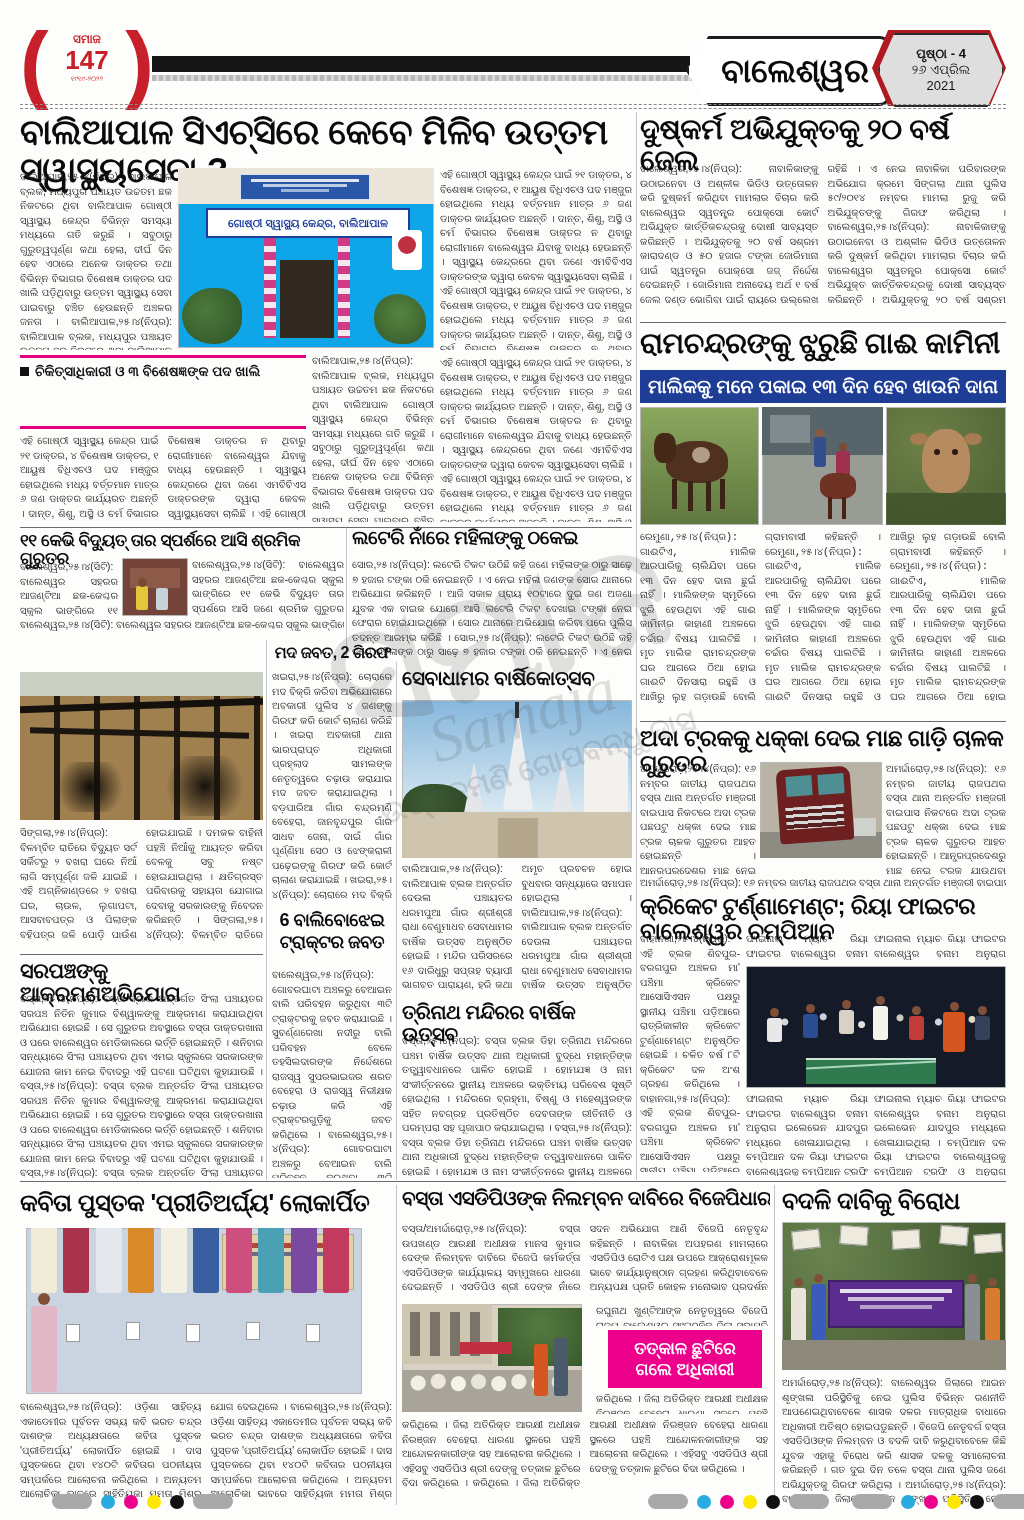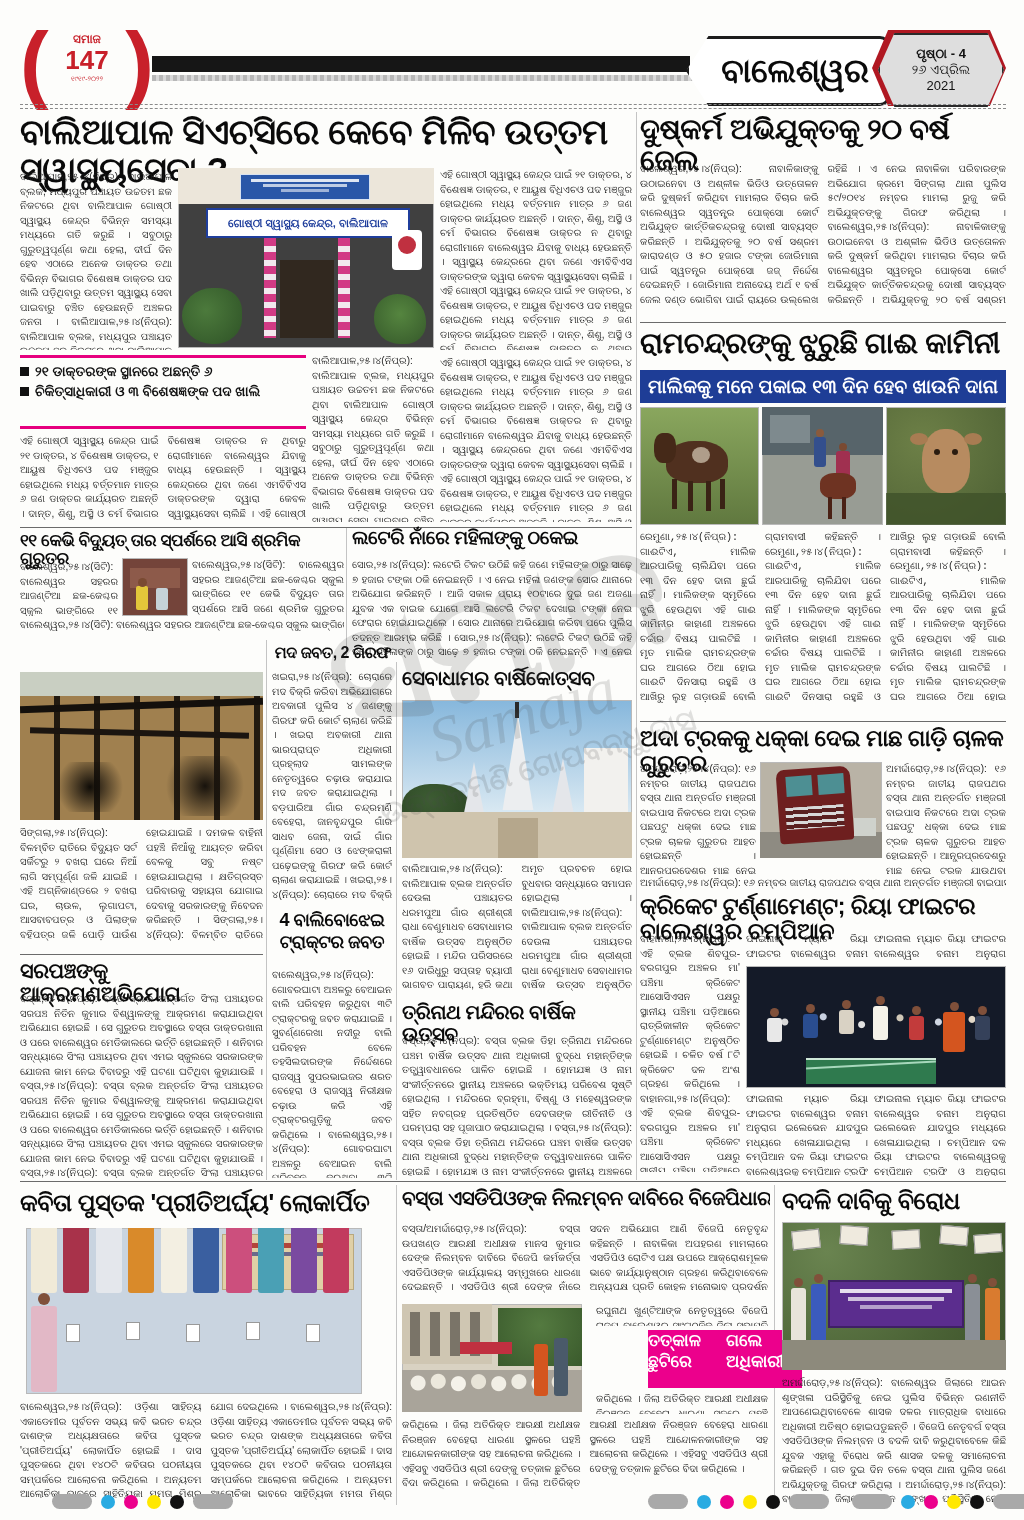--- a/index.html
+++ b/index.html
@@ -60,21 +60,21 @@
   <div class="wm" style="left:200px;top:560px;width:620px;">
     <div style="font-size:150px;font-weight:bold;line-height:1;">ସମାଜ</div>
     <div style="font-size:64px;font-family:'Liberation Serif','DejaVu Serif',serif;font-style:italic;margin-top:-30px;">Samaja</div>
     <div style="font-size:30px;font-weight:bold;">ଉତ୍କଳମଣି ଗୋପବନ୍ଧୁ ଦାସ</div>
   </div>
 
   <div class="abs hl" style="left:20px;top:113px;width:612px;height:52px;font-size:35px;">ବାଲିଆପାଳ ସିଏଚ୍‌ସିରେ କେବେ ମିଳିବ ଉତ୍ତମ ସ୍ୱାସ୍ଥ୍ୟସେବା ?</div>
 
   <div class="abs body-txt" style="left:20px;top:170px;width:152px;height:180px;">ବାଲିଆପାଳ,୨୫।୪(ନିପ୍ର): ବାଲିଆପାଳ ବ୍ଲକ, ମଧ୍ୟପୁର ପଞ୍ଚାୟତ ଉଚ୍ଚତମ ଛକ ନିକଟରେ ଥିବା ବାଲିଆପାଳ ଗୋଷ୍ଠୀ ସ୍ୱାସ୍ଥ୍ୟ କେନ୍ଦ୍ର ବିଭିନ୍ନ ସମସ୍ୟା ମଧ୍ୟରେ ଗତି କରୁଛି । ସବୁଠାରୁ ଗୁରୁତ୍ୱପୂର୍ଣ୍ଣ କଥା ହେଲା, ଦୀର୍ଘ ଦିନ ହେବ ଏଠାରେ ଅନେକ ଡାକ୍ତର ତଥା ବିଭିନ୍ନ ବିଭାଗର ବିଶେଷଜ୍ଞ ଡାକ୍ତର ପଦ ଖାଲି ପଡ଼ିଥିବାରୁ ଉତ୍ତମ ସ୍ୱାସ୍ଥ୍ୟ ସେବା ପାଇବାରୁ ବଞ୍ଚିତ ହେଉଛନ୍ତି ଅଞ୍ଚଳର ଜନତା । ବାଲିଆପାଳ,୨୫।୪(ନିପ୍ର): ବାଲିଆପାଳ ବ୍ଲକ, ମଧ୍ୟପୁର ପଞ୍ଚାୟତ ଉଚ୍ଚତମ ଛକ ନିକଟରେ ଥିବା ବାଲିଆପାଳ ଗୋଷ୍ଠୀ ସ୍ୱାସ୍ଥ୍ୟ କେନ୍ଦ୍ର ବିଭିନ୍ନ ସମସ୍ୟା ମଧ୍ୟରେ ଗତି କରୁଛି । ସବୁଠାରୁ ଗୁରୁତ୍ୱପୂର୍ଣ୍ଣ କଥା ହେଲା, ଦୀର୍ଘ ଦିନ ହେବ ଏଠାରେ ଅନେକ ଡାକ୍ତର ତଥା ବିଭିନ୍ନ ବିଭାଗର ବିଶେଷଜ୍ଞ ଡାକ୍ତର ପଦ ଖାଲି ପଡ଼ିଥିବାରୁ ଉତ୍ତମ ସ୍ୱାସ୍ଥ୍ୟ ସେବା ପାଇବାରୁ ବଞ୍ଚିତ ହେଉଛନ୍ତି ଅଞ୍ଚଳର ଜନତା ।</div>
 
-  <div class="ph" style="left:178px;top:168px;width:256px;height:180px;background:#404040;">
+  <div class="ph" style="left:178px;top:168px;width:256px;height:180px;background:#0ea5e9;">
     <div class="abs" style="left:0;top:0;width:100%;height:36px;background:#ece6da;"></div>
     <div class="abs" style="left:62px;top:6px;width:128px;height:24px;background:#2a57a8;border:1px solid #d8e2f0;">
       <div style="margin:4px 10px 2px;height:3px;background:rgba(255,255,255,.85);"></div>
       <div style="margin:0 22px 2px;height:3px;background:rgba(255,255,255,.7);"></div>
       <div style="margin:0 40px;height:3px;background:rgba(255,255,255,.55);"></div>
     </div>
     <div class="abs" style="left:28px;top:40px;width:200px;height:26px;background:#fff;border:2px solid #1f3e9c;display:flex;align-items:center;justify-content:center;">
       <span style="font-size:11px;font-weight:bold;color:#1f3e9c;white-space:nowrap;">ଗୋଷ୍ଠୀ ସ୍ୱାସ୍ଥ୍ୟ କେନ୍ଦ୍ର, ବାଲିଆପାଳ</span>
     </div>
     <div class="abs" style="left:102px;top:92px;width:54px;height:78px;background:#31281f;"></div>
@@ -83,21 +83,20 @@
     <div class="abs" style="left:4px;top:120px;width:60px;height:56px;background:radial-gradient(circle at 40% 40%,#4c7a3c,#2e5226);border-radius:50% 40% 45% 50%;"></div>
     <div class="abs" style="left:196px;top:126px;width:52px;height:50px;background:radial-gradient(circle at 50% 40%,#55853f,#35582a);border-radius:45% 55% 40% 50%;"></div>
     <div class="abs" style="left:214px;top:62px;width:30px;height:40px;background:#fff;border-radius:4px;"></div>
     <div class="abs" style="left:220px;top:68px;width:18px;height:18px;background:#c03040;border-radius:50%;"></div>
   </div>
 
   <div class="abs body-txt" style="left:440px;top:168px;width:192px;height:182px;">ଏହି ଗୋଷ୍ଠୀ ସ୍ୱାସ୍ଥ୍ୟ କେନ୍ଦ୍ର ପାଇଁ ୨୧ ଡାକ୍ତର, ୪ ବିଶେଷଜ୍ଞ ଡାକ୍ତର, ୧ ଆୟୁଷ ବିଧିଏଚଓ ପଦ ମଞ୍ଜୁର ହୋଇଥିଲେ ମଧ୍ୟ ବର୍ତ୍ତମାନ ମାତ୍ର ୬ ଜଣ ଡାକ୍ତର କାର୍ଯ୍ୟରତ ଅଛନ୍ତି । ଦାନ୍ତ, ଶିଶୁ, ଅସ୍ଥି ଓ ଚର୍ମ ବିଭାଗର ବିଶେଷଜ୍ଞ ଡାକ୍ତର ନ ଥିବାରୁ ରୋଗୀମାନେ ବାଲେଶ୍ୱର ଯିବାକୁ ବାଧ୍ୟ ହେଉଛନ୍ତି । ସ୍ୱାସ୍ଥ୍ୟ କେନ୍ଦ୍ରରେ ଥିବା ଜଣେ ଏମବିବିଏସ ଡାକ୍ତରଙ୍କ ଦ୍ୱାରା କେବଳ ସ୍ୱାସ୍ଥ୍ୟସେବା ଚାଲିଛି । ଏହି ଗୋଷ୍ଠୀ ସ୍ୱାସ୍ଥ୍ୟ କେନ୍ଦ୍ର ପାଇଁ ୨୧ ଡାକ୍ତର, ୪ ବିଶେଷଜ୍ଞ ଡାକ୍ତର, ୧ ଆୟୁଷ ବିଧିଏଚଓ ପଦ ମଞ୍ଜୁର ହୋଇଥିଲେ ମଧ୍ୟ ବର୍ତ୍ତମାନ ମାତ୍ର ୬ ଜଣ ଡାକ୍ତର କାର୍ଯ୍ୟରତ ଅଛନ୍ତି । ଦାନ୍ତ, ଶିଶୁ, ଅସ୍ଥି ଓ ଚର୍ମ ବିଭାଗର ବିଶେଷଜ୍ଞ ଡାକ୍ତର ନ ଥିବାରୁ ରୋଗୀମାନେ ବାଲେଶ୍ୱର ଯିବାକୁ ବାଧ୍ୟ ହେଉଛନ୍ତି । ସ୍ୱାସ୍ଥ୍ୟ କେନ୍ଦ୍ରରେ ଥିବା ଜଣେ ଏମବିବିଏସ ଡାକ୍ତରଙ୍କ ଦ୍ୱାରା କେବଳ ସ୍ୱାସ୍ଥ୍ୟସେବା ଚାଲିଛି ।</div>
 
   <div class="abs pinkrule" style="left:20px;top:355px;width:286px;"></div>
   <div class="abs" style="left:20px;top:362px;width:310px;height:60px;">
-    <div class="bullet-row"><span class="sq"></span><span>୨୧ ଡାକ୍ତରଙ୍କ ସ୍ଥାନରେ ଅଛନ୍ତି ୬</span></div>
     <div class="bullet-row"><span class="sq"></span><span>ଚିକିତ୍ସାଧିକାରୀ ଓ ୩ ବିଶେଷଜ୍ଞଙ୍କ ପଦ ଖାଲି</span></div>
   </div>
   <div class="abs pinkrule" style="left:20px;top:426px;width:286px;"></div>
 
   <div class="abs body-txt col2" style="left:20px;top:434px;width:286px;height:88px;">ଏହି ଗୋଷ୍ଠୀ ସ୍ୱାସ୍ଥ୍ୟ କେନ୍ଦ୍ର ପାଇଁ ୨୧ ଡାକ୍ତର, ୪ ବିଶେଷଜ୍ଞ ଡାକ୍ତର, ୧ ଆୟୁଷ ବିଧିଏଚଓ ପଦ ମଞ୍ଜୁର ହୋଇଥିଲେ ମଧ୍ୟ ବର୍ତ୍ତମାନ ମାତ୍ର ୬ ଜଣ ଡାକ୍ତର କାର୍ଯ୍ୟରତ ଅଛନ୍ତି । ଦାନ୍ତ, ଶିଶୁ, ଅସ୍ଥି ଓ ଚର୍ମ ବିଭାଗର ବିଶେଷଜ୍ଞ ଡାକ୍ତର ନ ଥିବାରୁ ରୋଗୀମାନେ ବାଲେଶ୍ୱର ଯିବାକୁ ବାଧ୍ୟ ହେଉଛନ୍ତି । ସ୍ୱାସ୍ଥ୍ୟ କେନ୍ଦ୍ରରେ ଥିବା ଜଣେ ଏମବିବିଏସ ଡାକ୍ତରଙ୍କ ଦ୍ୱାରା କେବଳ ସ୍ୱାସ୍ଥ୍ୟସେବା ଚାଲିଛି । ଏହି ଗୋଷ୍ଠୀ ସ୍ୱାସ୍ଥ୍ୟ କେନ୍ଦ୍ର ପାଇଁ ୨୧ ଡାକ୍ତର, ୪ ବିଶେଷଜ୍ଞ ଡାକ୍ତର, ୧ ଆୟୁଷ ବିଧିଏଚଓ ପଦ ମଞ୍ଜୁର ହୋଇଥିଲେ ମଧ୍ୟ ବର୍ତ୍ତମାନ ମାତ୍ର ୬ ଜଣ ଡାକ୍ତର କାର୍ଯ୍ୟରତ ଅଛନ୍ତି । ଦାନ୍ତ, ଶିଶୁ, ଅସ୍ଥି ଓ ଚର୍ମ ବିଭାଗର ବିଶେଷଜ୍ଞ ଡାକ୍ତର ନ ଥିବାରୁ ରୋଗୀମାନେ ବାଲେଶ୍ୱର ଯିବାକୁ ବାଧ୍ୟ ହେଉଛନ୍ତି । ସ୍ୱାସ୍ଥ୍ୟ କେନ୍ଦ୍ରରେ ଥିବା ଜଣେ ଏମବିବିଏସ ଡାକ୍ତରଙ୍କ ଦ୍ୱାରା କେବଳ ସ୍ୱାସ୍ଥ୍ୟସେବା ଚାଲିଛି ।</div>
   <div class="abs body-txt" style="left:312px;top:354px;width:122px;height:168px;">ବାଲିଆପାଳ,୨୫।୪(ନିପ୍ର): ବାଲିଆପାଳ ବ୍ଲକ, ମଧ୍ୟପୁର ପଞ୍ଚାୟତ ଉଚ୍ଚତମ ଛକ ନିକଟରେ ଥିବା ବାଲିଆପାଳ ଗୋଷ୍ଠୀ ସ୍ୱାସ୍ଥ୍ୟ କେନ୍ଦ୍ର ବିଭିନ୍ନ ସମସ୍ୟା ମଧ୍ୟରେ ଗତି କରୁଛି । ସବୁଠାରୁ ଗୁରୁତ୍ୱପୂର୍ଣ୍ଣ କଥା ହେଲା, ଦୀର୍ଘ ଦିନ ହେବ ଏଠାରେ ଅନେକ ଡାକ୍ତର ତଥା ବିଭିନ୍ନ ବିଭାଗର ବିଶେଷଜ୍ଞ ଡାକ୍ତର ପଦ ଖାଲି ପଡ଼ିଥିବାରୁ ଉତ୍ତମ ସ୍ୱାସ୍ଥ୍ୟ ସେବା ପାଇବାରୁ ବଞ୍ଚିତ ହେଉଛନ୍ତି ଅଞ୍ଚଳର ଜନତା । ବାଲିଆପାଳ,୨୫।୪(ନିପ୍ର): ବାଲିଆପାଳ ବ୍ଲକ, ମଧ୍ୟପୁର ପଞ୍ଚାୟତ ଉଚ୍ଚତମ ଛକ ନିକଟରେ ଥିବା ବାଲିଆପାଳ ଗୋଷ୍ଠୀ ସ୍ୱାସ୍ଥ୍ୟ କେନ୍ଦ୍ର ବିଭିନ୍ନ ସମସ୍ୟା ମଧ୍ୟରେ ଗତି କରୁଛି । ସବୁଠାରୁ ଗୁରୁତ୍ୱପୂର୍ଣ୍ଣ କଥା ହେଲା, ଦୀର୍ଘ ଦିନ ହେବ ଏଠାରେ ଅନେକ ଡାକ୍ତର ତଥା ବିଭିନ୍ନ ବିଭାଗର ବିଶେଷଜ୍ଞ ଡାକ୍ତର ପଦ ଖାଲି ପଡ଼ିଥିବାରୁ ଉତ୍ତମ ସ୍ୱାସ୍ଥ୍ୟ ସେବା ପାଇବାରୁ ବଞ୍ଚିତ ହେଉଛନ୍ତି ଅଞ୍ଚଳର ଜନତା ।</div>
   <div class="abs body-txt" style="left:440px;top:356px;width:192px;height:166px;">ଏହି ଗୋଷ୍ଠୀ ସ୍ୱାସ୍ଥ୍ୟ କେନ୍ଦ୍ର ପାଇଁ ୨୧ ଡାକ୍ତର, ୪ ବିଶେଷଜ୍ଞ ଡାକ୍ତର, ୧ ଆୟୁଷ ବିଧିଏଚଓ ପଦ ମଞ୍ଜୁର ହୋଇଥିଲେ ମଧ୍ୟ ବର୍ତ୍ତମାନ ମାତ୍ର ୬ ଜଣ ଡାକ୍ତର କାର୍ଯ୍ୟରତ ଅଛନ୍ତି । ଦାନ୍ତ, ଶିଶୁ, ଅସ୍ଥି ଓ ଚର୍ମ ବିଭାଗର ବିଶେଷଜ୍ଞ ଡାକ୍ତର ନ ଥିବାରୁ ରୋଗୀମାନେ ବାଲେଶ୍ୱର ଯିବାକୁ ବାଧ୍ୟ ହେଉଛନ୍ତି । ସ୍ୱାସ୍ଥ୍ୟ କେନ୍ଦ୍ରରେ ଥିବା ଜଣେ ଏମବିବିଏସ ଡାକ୍ତରଙ୍କ ଦ୍ୱାରା କେବଳ ସ୍ୱାସ୍ଥ୍ୟସେବା ଚାଲିଛି । ଏହି ଗୋଷ୍ଠୀ ସ୍ୱାସ୍ଥ୍ୟ କେନ୍ଦ୍ର ପାଇଁ ୨୧ ଡାକ୍ତର, ୪ ବିଶେଷଜ୍ଞ ଡାକ୍ତର, ୧ ଆୟୁଷ ବିଧିଏଚଓ ପଦ ମଞ୍ଜୁର ହୋଇଥିଲେ ମଧ୍ୟ ବର୍ତ୍ତମାନ ମାତ୍ର ୬ ଜଣ ଡାକ୍ତର କାର୍ଯ୍ୟରତ ଅଛନ୍ତି । ଦାନ୍ତ, ଶିଶୁ, ଅସ୍ଥି ଓ ଚର୍ମ ବିଭାଗର ବିଶେଷଜ୍ଞ ଡାକ୍ତର ନ ଥିବାରୁ ରୋଗୀମାନେ ବାଲେଶ୍ୱର ଯିବାକୁ ବାଧ୍ୟ ହେଉଛନ୍ତି । ସ୍ୱାସ୍ଥ୍ୟ କେନ୍ଦ୍ରରେ ଥିବା ଜଣେ ଏମବିବିଏସ ଡାକ୍ତରଙ୍କ ଦ୍ୱାରା କେବଳ ସ୍ୱାସ୍ଥ୍ୟସେବା ଚାଲିଛି ।</div>
 
   <div class="abs hrule" style="left:20px;top:527px;width:612px;"></div>
   <div class="abs vrule" style="left:636px;top:112px;height:1068px;"></div>
@@ -164,21 +163,21 @@
     <div class="abs" style="left:0;top:30px;width:100%;height:7px;background:#14100c;transform:rotate(-2deg);"></div>
     <div class="abs" style="left:10px;top:58px;width:90%;height:6px;background:#1b1510;transform:rotate(1.5deg);"></div>
     <div class="abs" style="left:30px;top:90px;width:80px;height:50px;background:radial-gradient(circle,#0f0c08,transparent 70%);"></div>
     <div class="abs" style="left:140px;top:84px;width:90px;height:60px;background:radial-gradient(circle,#17120c,transparent 72%);"></div>
   </div>
   <div class="abs body-txt col2" style="left:20px;top:826px;width:243px;height:124px;">ସିଙ୍ଗଲା,୨୫।୪(ନିପ୍ର): ବିଳମ୍ବିତ ରାତିରେ ବିଦ୍ୟୁତ ସର୍ଟ ସର୍କିଟରୁ ୨ ବଖରା ଘରେ ନିଆଁ ଲାଗି ସମ୍ପୂର୍ଣ୍ଣ ଜଳି ଯାଇଛି । ଏହି ଅଗ୍ନିକାଣ୍ଡରେ ୨ ବଖରା ଘର, ଚାଉଳ, ଲୁଗାପଟା, ଆସବାବପତ୍ର ଓ ପିଲାଙ୍କ ବହିପତ୍ର ଜଳି ପୋଡ଼ି ପାଉଁଶ ହୋଇଯାଇଛି । ଦମକଳ ବାହିନୀ ପହଞ୍ଚି ନିଆଁକୁ ଆୟତ୍ତ କରିବା ବେଳକୁ ସବୁ ନଷ୍ଟ ହୋଇଯାଇଥିଲା । କ୍ଷତିଗ୍ରସ୍ତ ପରିବାରକୁ ସହାୟତା ଯୋଗାଇ ଦେବାକୁ ସରକାରଙ୍କୁ ନିବେଦନ କରିଛନ୍ତି । ସିଙ୍ଗଲା,୨୫।୪(ନିପ୍ର): ବିଳମ୍ବିତ ରାତିରେ ବିଦ୍ୟୁତ ସର୍ଟ ସର୍କିଟରୁ ୨ ବଖରା ଘରେ ନିଆଁ ଲାଗି ସମ୍ପୂର୍ଣ୍ଣ ଜଳି ଯାଇଛି । ଏହି ଅଗ୍ନିକାଣ୍ଡରେ ୨ ବଖରା ଘର, ଚାଉଳ, ଲୁଗାପଟା, ଆସବାବପତ୍ର ଓ ପିଲାଙ୍କ ବହିପତ୍ର ଜଳି ପୋଡ଼ି ପାଉଁଶ ହୋଇଯାଇଛି । ଦମକଳ ବାହିନୀ ପହଞ୍ଚି ନିଆଁକୁ ଆୟତ୍ତ କରିବା ବେଳକୁ ସବୁ ନଷ୍ଟ ହୋଇଯାଇଥିଲା । କ୍ଷତିଗ୍ରସ୍ତ ପରିବାରକୁ ସହାୟତା ଯୋଗାଇ ଦେବାକୁ ସରକାରଙ୍କୁ ନିବେଦନ କରିଛନ୍ତି ।</div>
 
   <div class="abs vrule" style="left:266px;top:640px;height:540px;"></div>
   <div class="abs hl" style="left:272px;top:644px;width:122px;height:22px;font-size:16px;text-align:center;">ମଦ ଜବତ, 2 ଗିରଫ</div>
   <div class="abs body-txt" style="left:272px;top:670px;width:120px;height:232px;">ଖଇରା,୨୫।୪(ନିପ୍ର): ଚୋରାରେ ମଦ ବିକ୍ରି କରିବା ଅଭିଯୋଗରେ ଅବକାରୀ ପୁଲିସ ୪ ଜଣଙ୍କୁ ଗିରଫ କରି କୋର୍ଟ ଚାଲାଣ କରିଛି । ଖଇରା ଅବକାରୀ ଥାନା ଭାରପ୍ରାପ୍ତ ଅଧିକାରୀ ପ୍ରହ୍ଲାଦ ସାମଲଙ୍କ ନେତୃତ୍ୱରେ ଚଢ଼ାଉ କରାଯାଇ ମଦ ଜବତ କରାଯାଇଥିଲା । ବଡ଼ପାରିଆ ଗାଁର ଚନ୍ଦ୍ରମଣି ବେହେରା, ଜାନବୃନ୍ଦପୁର ଗାଁର ସାଧବ ଜେନା, ଦାଇଁ ଗାଁର ପୂର୍ଣ୍ଣିମା ସେଠ ଓ ଝେଙ୍କରାଳୀ ପଢ଼େଇଙ୍କୁ ଗିରଫ କରି କୋର୍ଟ ଚାଲାଣ କରାଯାଇଛି । ଖଇରା,୨୫।୪(ନିପ୍ର): ଚୋରାରେ ମଦ ବିକ୍ରି କରିବା ଅଭିଯୋଗରେ ଅବକାରୀ ପୁଲିସ ୪ ଜଣଙ୍କୁ ଗିରଫ କରି କୋର୍ଟ ଚାଲାଣ କରିଛି । ଖଇରା ଅବକାରୀ ଥାନା ଭାରପ୍ରାପ୍ତ ଅଧିକାରୀ ପ୍ରହ୍ଲାଦ ସାମଲଙ୍କ ନେତୃତ୍ୱରେ ଚଢ଼ାଉ କରାଯାଇ ମଦ ଜବତ କରାଯାଇଥିଲା । ବଡ଼ପାରିଆ ଗାଁର ଚନ୍ଦ୍ରମଣି ବେହେରା, ଜାନବୃନ୍ଦପୁର ଗାଁର ସାଧବ ଜେନା, ଦାଇଁ ଗାଁର ପୂର୍ଣ୍ଣିମା ସେଠ ଓ ଝେଙ୍କରାଳୀ ପଢ଼େଇଙ୍କୁ ଗିରଫ କରି କୋର୍ଟ ଚାଲାଣ କରାଯାଇଛି ।</div>
-  <div class="abs hl" style="left:272px;top:910px;width:120px;height:52px;font-size:18px;text-align:center;line-height:1.2;">4 ବାଲିବୋଝେଇ ଟ୍ରାକ୍ଟର ଜବତ</div>
+  <div class="abs hl" style="left:272px;top:910px;width:120px;height:52px;font-size:18px;text-align:center;line-height:1.2;">6 ବାଲିବୋଝେଇ ଟ୍ରାକ୍ଟର ଜବତ</div>
   <div class="abs body-txt" style="left:272px;top:968px;width:120px;height:210px;">ବାଲେଶ୍ୱର,୨୫।୪(ନିପ୍ର): ଗୋବରଘାଟା ଅଞ୍ଚଳରୁ ବେଆଇନ ବାଲି ପରିବହନ କରୁଥିବା ୩ଟି ଟ୍ରାକ୍ଟରକୁ ଜବତ କରାଯାଇଛି । ସୁବର୍ଣ୍ଣରେଖା ନଦୀରୁ ବାଲି ପରିବହନ ବେଳେ ତହସିଲଦାରଙ୍କ ନିର୍ଦ୍ଦେଶରେ ରାଜସ୍ୱ ସୁପରଭାଇଜର ଶରତ ବେହେରା ଓ ରାଜସ୍ୱ ନିରୀକ୍ଷକ ଚଢ଼ାଉ କରି ଏହି ଟ୍ରାକ୍ଟରଗୁଡ଼ିକୁ ଜବତ କରିଥିଲେ । ବାଲେଶ୍ୱର,୨୫।୪(ନିପ୍ର): ଗୋବରଘାଟା ଅଞ୍ଚଳରୁ ବେଆଇନ ବାଲି ପରିବହନ କରୁଥିବା ୩ଟି ଟ୍ରାକ୍ଟରକୁ ଜବତ କରାଯାଇଛି । ସୁବର୍ଣ୍ଣରେଖା ନଦୀରୁ ବାଲି ପରିବହନ ବେଳେ ତହସିଲଦାରଙ୍କ ନିର୍ଦ୍ଦେଶରେ ରାଜସ୍ୱ ସୁପରଭାଇଜର ଶରତ ବେହେରା ଓ ରାଜସ୍ୱ ନିରୀକ୍ଷକ ଚଢ଼ାଉ କରି ଏହି ଟ୍ରାକ୍ଟରଗୁଡ଼ିକୁ ଜବତ କରିଥିଲେ ।</div>
 
   <div class="abs vrule" style="left:396px;top:662px;height:518px;"></div>
   <div class="abs hl" style="left:402px;top:668px;width:232px;height:26px;font-size:20px;">ସେବାଧାମର ବାର୍ଷିକୋତ୍ସବ</div>
   <div class="ph" style="left:402px;top:700px;width:230px;height:158px;background:linear-gradient(#86b7dc,#d8e8f2 70%);">
     <div class="abs" style="left:0;top:84px;width:70px;height:54px;background:radial-gradient(circle at 40% 30%,#3d5c33,#27401f);border-radius:40% 50% 0 0;"></div>
     <div class="abs" style="left:92px;top:14px;width:48px;height:96px;background:#eceef0;clip-path:polygon(50% 0,82% 100%,18% 100%);"></div>
     <div class="abs" style="left:113px;top:2px;width:4px;height:16px;background:#2a2a2a;"></div>
     <div class="abs" style="left:58px;top:62px;width:28px;height:50px;background:#e4e6ea;clip-path:polygon(50% 0,85% 100%,15% 100%);"></div>
     <div class="abs" style="left:146px;top:58px;width:30px;height:54px;background:#e4e6ea;clip-path:polygon(50% 0,85% 100%,15% 100%);"></div>
@@ -285,21 +284,21 @@
     <div class="abs" style="left:0;top:0;width:90px;height:60px;background:#cfc6b2;"></div>
     <div class="abs" style="left:8px;top:8px;width:74px;height:44px;background:repeating-linear-gradient(90deg,#7a7468 0 10px,#cfc6b2 10px 20px);"></div>
     <div class="abs" style="left:96px;top:4px;width:84px;height:58px;background:radial-gradient(circle at 50% 30%,#547a40,#3a5a2c);"></div>
     <div class="abs" style="left:58px;top:38px;width:52px;height:12px;background:#c03040;"></div>
     <div class="abs" style="left:0;top:66px;width:180px;height:42px;background:#a9a49a;"></div>
     <div class="abs" style="left:6px;top:62px;width:168px;height:34px;background:radial-gradient(circle at 6% 50%,#f2efe6 7px,transparent 8px),radial-gradient(circle at 18% 45%,#ece8dc 7px,transparent 8px),radial-gradient(circle at 30% 52%,#f5f2ea 7px,transparent 8px),radial-gradient(circle at 42% 46%,#e8e4d8 7px,transparent 8px),radial-gradient(circle at 54% 52%,#f2efe6 7px,transparent 8px),radial-gradient(circle at 66% 46%,#efece2 7px,transparent 8px),radial-gradient(circle at 78% 52%,#f5f2ea 7px,transparent 8px),radial-gradient(circle at 90% 47%,#e8e4d8 7px,transparent 8px);"></div>
     <div class="abs" style="left:132px;top:40px;width:14px;height:52px;background:#d4551f;border-radius:3px;"></div>
     <div class="abs" style="left:152px;top:34px;width:14px;height:58px;background:#4a5a6a;border-radius:3px;"></div>
   </div>
   <div class="abs body-txt" style="left:596px;top:1304px;width:172px;height:22px;">ରଘୁନାଥ ଖୁଣ୍ଟିଆଙ୍କ ନେତୃତ୍ୱରେ ବିଜେପି ରାଜ୍ୟ ବାଲେଶ୍ୱର ସାଂଗଠନିକ ଜିଲା ସଭାପତି ପ୍ରତାପ ପଣ୍ଡା, ଜିଲା ପରିଷଦ ସଦସ୍ୟ ଚଢ଼େଇ ଜେନ, ବରିଷ୍ଠ ନେତା କୃଷ୍ଣଚନ୍ଦ୍ର ଦାସ, ଦେବାଶିଷ ମହାପାତ୍ର, ପୁରୁରା ସରପଞ୍ଚ ରାଧାକୃଷ୍ଣ ବେହେରା, ପ୍ରଶାନ୍ତ କୁଣ୍ଡ ପ୍ରମୁଖ ଏସଡିପିଓଙ୍କ କାର୍ଯ୍ୟାଳୟ ସମ୍ମୁଖରେ ଧାରଣା ଦେଇ ନାରାବାଜି କରିଥିଲେ ।</div>
-  <div class="abs" style="left:608px;top:1330px;width:154px;height:58px;background:#ec008c;display:flex;flex-direction:row;justify-content:center;line-height:1.25;margin-left:40px;">
+  <div class="abs" style="left:608px;top:1330px;width:154px;height:58px;background:#ec008c;display:flex;flex-direction:column;align-items:center;justify-content:center;line-height:1.25;">
     <span style="color:#fff;font-weight:bold;font-size:17px;">ତତ୍କାଳ ଛୁଟିରେ</span>
     <span style="color:#fff;font-weight:bold;font-size:17px;">ଗଲେ ଅଧିକାରୀ</span>
   </div>
   <div class="abs body-txt" style="left:596px;top:1392px;width:172px;height:22px;">କରିଥିଲେ । ଜିଲା ଅତିରିକ୍ତ ଆରକ୍ଷୀ ଅଧୀକ୍ଷକ ନିରଞ୍ଜନ ବେହେରା ଧାରଣା ସ୍ଥଳରେ ପହଞ୍ଚି ଆନ୍ଦୋଳନକାରୀଙ୍କ ସହ ଆଲୋଚନା କରିଥିଲେ । ଏହିସବୁ ଏସଡିପିଓ ଶ୍ରୀ ଦେଙ୍କୁ ତତ୍କାଳ ଛୁଟିରେ ବିଦା କରିଥିଲେ ।</div>
   <div class="abs body-txt col2" style="left:402px;top:1418px;width:366px;height:88px;">କରିଥିଲେ । ଜିଲା ଅତିରିକ୍ତ ଆରକ୍ଷୀ ଅଧୀକ୍ଷକ ନିରଞ୍ଜନ ବେହେରା ଧାରଣା ସ୍ଥଳରେ ପହଞ୍ଚି ଆନ୍ଦୋଳନକାରୀଙ୍କ ସହ ଆଲୋଚନା କରିଥିଲେ । ଏହିସବୁ ଏସଡିପିଓ ଶ୍ରୀ ଦେଙ୍କୁ ତତ୍କାଳ ଛୁଟିରେ ବିଦା କରିଥିଲେ । କରିଥିଲେ । ଜିଲା ଅତିରିକ୍ତ ଆରକ୍ଷୀ ଅଧୀକ୍ଷକ ନିରଞ୍ଜନ ବେହେରା ଧାରଣା ସ୍ଥଳରେ ପହଞ୍ଚି ଆନ୍ଦୋଳନକାରୀଙ୍କ ସହ ଆଲୋଚନା କରିଥିଲେ । ଏହିସବୁ ଏସଡିପିଓ ଶ୍ରୀ ଦେଙ୍କୁ ତତ୍କାଳ ଛୁଟିରେ ବିଦା କରିଥିଲେ ।</div>
 
   <div class="abs hl" style="left:782px;top:1188px;width:224px;height:30px;font-size:24px;">ବଦଳି ଦାବିକୁ ବିରୋଧ</div>
   <div class="ph" style="left:782px;top:1222px;width:224px;height:148px;background:radial-gradient(circle at 20% 20%,#6a8450,#4b6336 60%,#3c5129);">
     <div class="placard" style="left:10px;top:8px;transform:rotate(-6deg);"></div>
     <div class="placard" style="left:58px;top:4px;transform:rotate(4deg);"></div>

